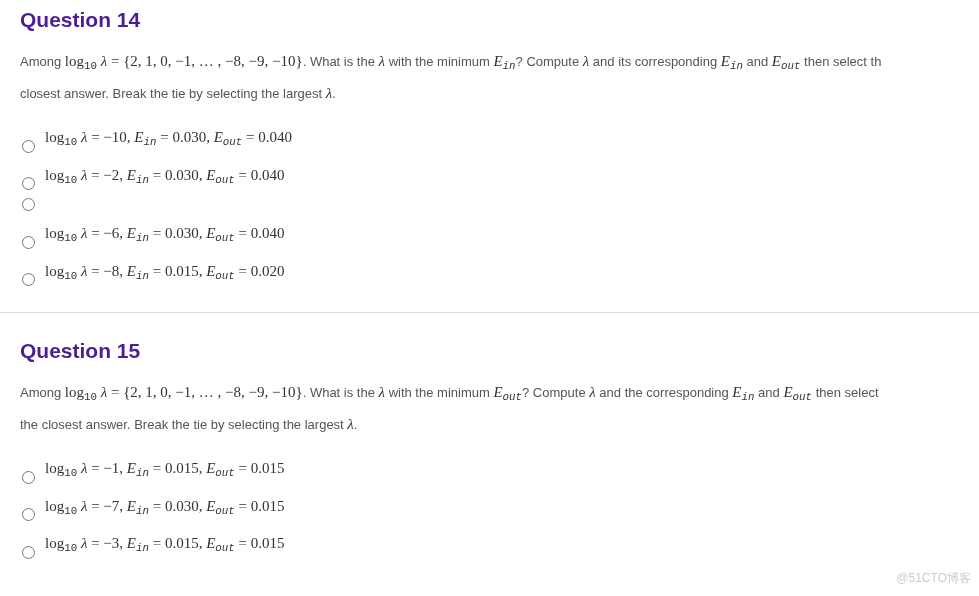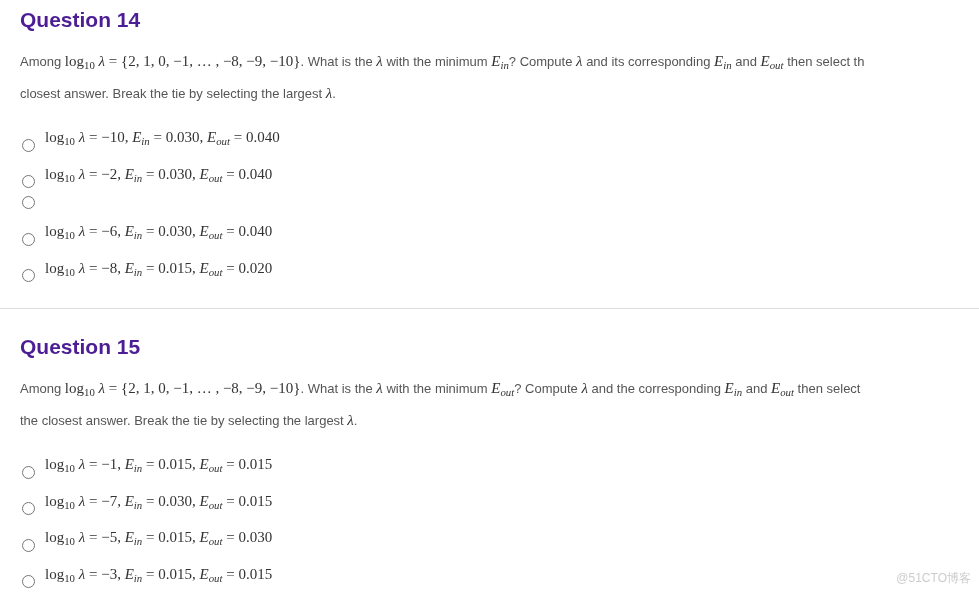--- a/index.html
+++ b/index.html
@@ -40,20 +40,21 @@
     margin-left: 2px;
   }
   .math {
     font-family: "Cambria Math", "STIXGeneral", "Times New Roman", serif;
     color: #333;
     font-size: 15px;
   }
   .sub {
     font-size: 0.72em;
     vertical-align: -0.28em;
+    font-family: Liberation Mono, monospace;
   }
   .ital { font-style: italic; }
   .divider {
     border: none;
     border-top: 1px solid #ddd;
     margin: 8px 0 18px 0;
   }
   .watermark {
     position: absolute;
     right: 8px;
@@ -112,23 +113,19 @@
     <li class="choice">
       <input type="radio" name="q15" style="">
       <span class="math">log<span class="sub">10</span>&nbsp;<span class="ital">λ</span> = <span>−1</span>, <span class="ital">E</span><span class="sub ital">in</span> = <span>0.015</span>, <span class="ital">E</span><span class="sub ital">out</span> = <span>0.015</span></span>
     </li>
     <li class="choice">
       <input type="radio" name="q15" style="">
       <span class="math">log<span class="sub">10</span>&nbsp;<span class="ital">λ</span> = <span>−7</span>, <span class="ital">E</span><span class="sub ital">in</span> = <span>0.030</span>, <span class="ital">E</span><span class="sub ital">out</span> = <span>0.015</span></span>
     </li>
     <li class="choice">
       <input type="radio" name="q15" style="">
-      <span class="math">log<span class="sub">10</span>&nbsp;<span class="ital">λ</span> = <span>−5</span>, <span class="ital">E</span><span class="sub ital">in</span> = <span>0.015</span>, <span class="ital">E</span><span class="sub ital">out</span> = <span>0.030</span></span>
-    </li>
-    <li class="choice">
-      <input type="radio" name="q15" style="">
       <span class="math">log<span class="sub">10</span>&nbsp;<span class="ital">λ</span> = <span>−3</span>, <span class="ital">E</span><span class="sub ital">in</span> = <span>0.015</span>, <span class="ital">E</span><span class="sub ital">out</span> = <span>0.015</span></span>
     </li>
 
   </ul>
 </div>
 
 <div class="watermark">@51CTO博客</div>
 
 </body></html>

